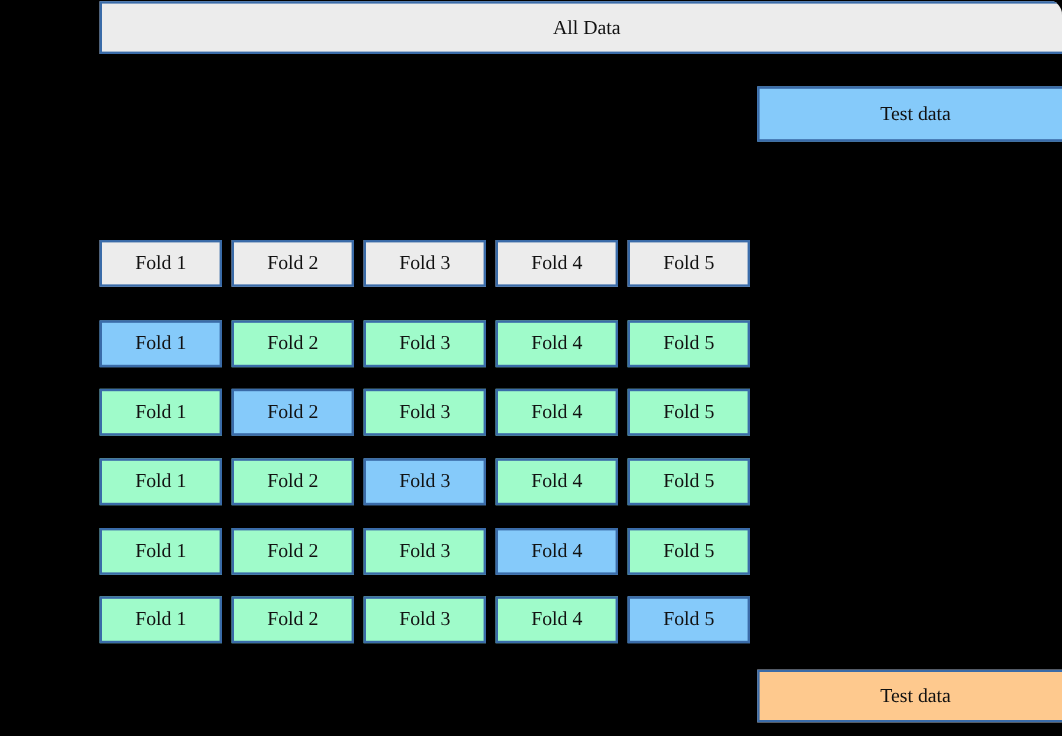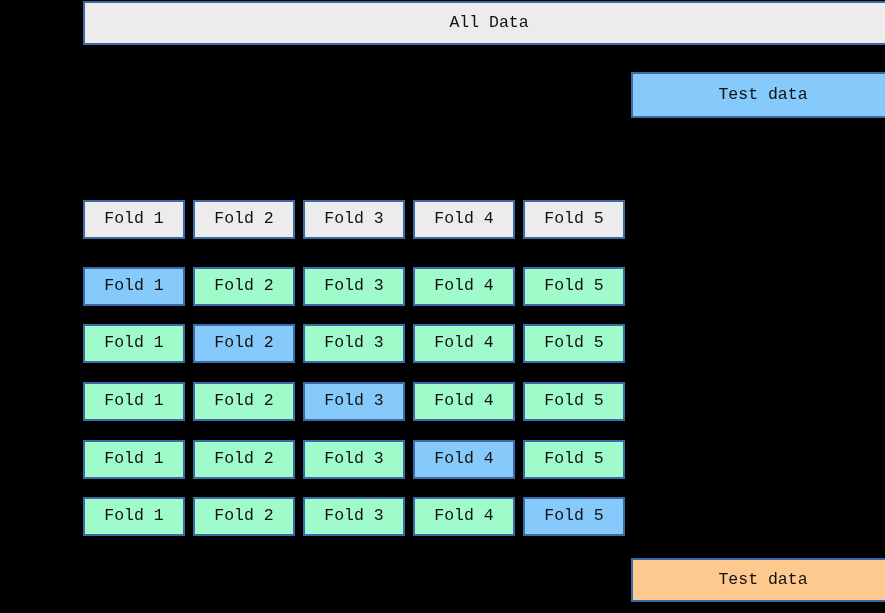--- a/index.html
+++ b/index.html
@@ -6,22 +6,23 @@
     margin: 0;
     padding: 0;
     background: #000;
   }
   #canvas {
     position: relative;
     width: 885px;
     height: 613px;
     background: var(--background, #000);
     overflow: hidden;
-    font-family: Liberation Mono, monospace;
+    font-family: Liberation Serif, serif;
     color: var(--text, #111);
+    border-radius: 12px;
   }
   .box {
     position: absolute;
     box-sizing: border-box;
     border: 2px solid var(--border, #3a6ba8);
     display: flex;
     align-items: center;
     justify-content: center;
     font-size: 16.5px;
     line-height: 1;

